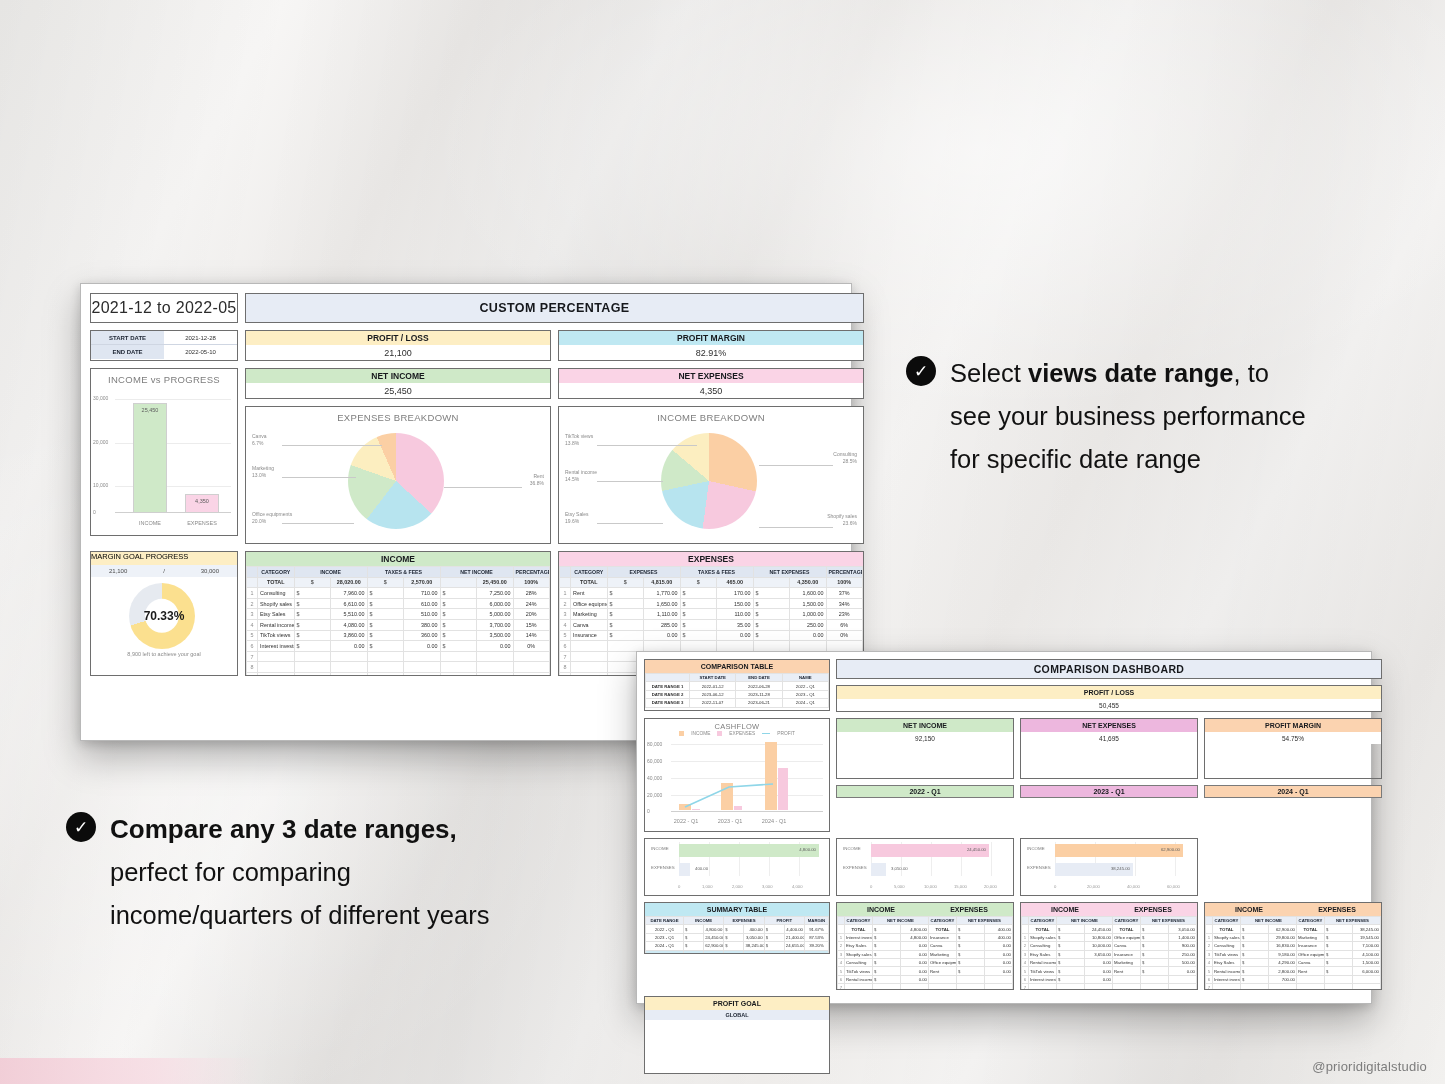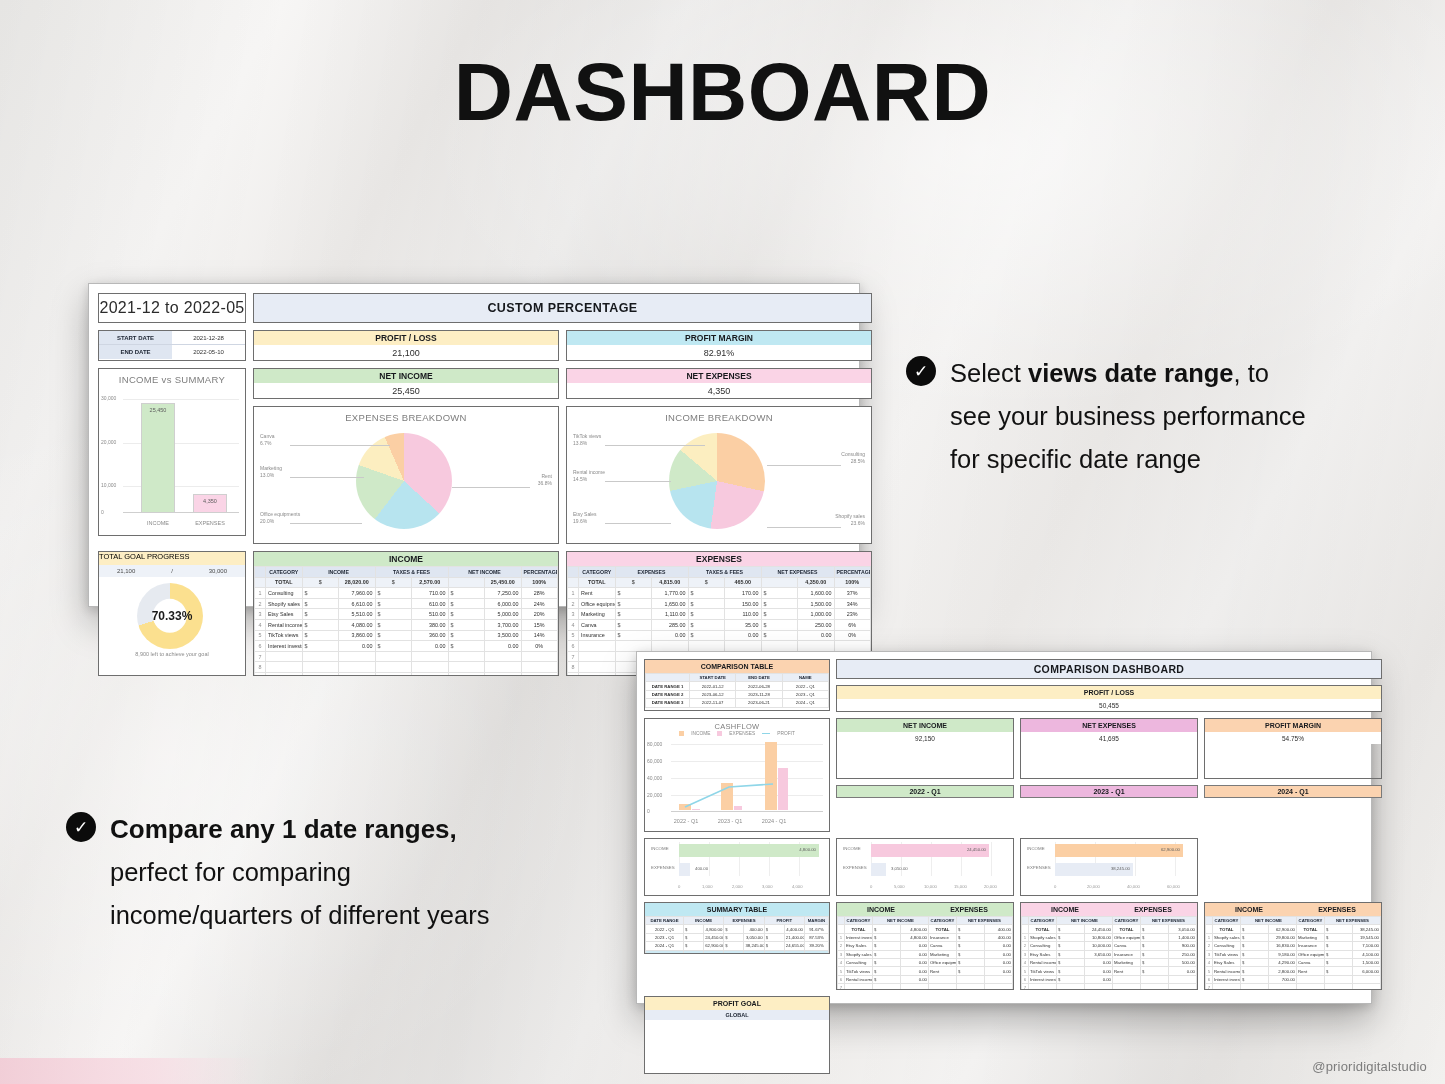--- a/index.html
+++ b/index.html
@@ -52,21 +52,21 @@
     position: absolute; right: 18px; bottom: 10px;
     font-size: 13px; color: #7c7c7c; letter-spacing: .2px;
   }
 
   
   .sheet {
     position: absolute; background: #fff;
     box-shadow: 0 16px 34px rgba(0,0,0,.28), 0 3px 10px rgba(0,0,0,.16);
     border: 1px solid #b8b8b8;
   }
-  #sheet-custom { left: 88px; top: 283px; width: 772px; height: 324px; padding: 9px; }
+  #sheet-custom { left: 80px; top: 283px; width: 772px; height: 458px; padding: 9px; }
   #sheet-compare { left: 636px; top: 651px; width: 736px; height: 353px; padding: 7px; }
 
   .cell { border: 1px solid #7a7a7a; background: #fff; }
 
   
   #sheet-custom .grid { display: grid; grid-template-columns: 148px 306px 306px; gap: 7px; }
 
   .daterange-box {
     grid-column: 1; height: 30px; border: 1px solid #6e6e6e; background: #fff;
     display: flex; align-items: center; justify-content: center;
@@ -174,36 +174,35 @@
   .legend i { display: inline-block; width: 5px; height: 5px; font-style: normal; }
   .legend .ln { width: 8px; height: 1.5px; background: #8fd6e8; }
 </style>
 </head>
 <body>
 
 <div class="sheen"></div>
 <div class="pinkstrip"></div>
 
 <div class="heading">
-  <div class="l2">DASHBOARD</div>
 </div>
 
 <div class="callout" id="callout-1">
   <div class="chk">✓</div>
   <div class="txt">
     <span>Select </span><b>views date range</b><span>, to</span><br>
     <span>see your business performance</span><br>
     <span>for specific date range</span>
   </div>
 </div>
 
 <div class="callout" id="callout-2">
   <div class="chk">✓</div>
   <div class="txt">
-    <span class="lead">Compare any 1 date ranges,</span><br>
+    <span class="lead">Compare any 3 date ranges,</span><br>
     <span>perfect for comparing</span><br>
     <span>income/quarters of different years</span>
   </div>
 </div>
 
 <div class="watermark">@prioridigitalstudio</div>
 
 <div class="sheet" id="sheet-custom">
   <div class="grid">
     <div class="daterange-box">2021-12 to 2022-05</div>
@@ -222,21 +221,21 @@
     <div class="kpi">
       <div class="k-head k-yellow">PROFIT / LOSS</div>
       <div class="k-val">21,100</div>
     </div>
     <div class="kpi">
       <div class="k-head k-blue">PROFIT MARGIN</div>
       <div class="k-val">82.91%</div>
     </div>
 
     <div class="panel" style="grid-column:1; grid-row:3 / span 2; height:168px;">
-      <div class="chart-title">INCOME vs SUMMARY</div>
+      <div class="chart-title">INCOME vs PROGRESS</div>
       <div class="bars" style="position:relative;height:146px;">
         <div class="gl" style="top:14px;"></div>
           <div class="yl" style="top:10px;">30,000</div>
         <div class="gl" style="top:58px;"></div>
           <div class="yl" style="top:54px;">20,000</div>
         <div class="gl" style="top:101px;"></div>
           <div class="yl" style="top:97px;">10,000</div>
         <div class="axis-x"></div>
         <div class="yl" style="bottom:16px;">0</div>
         <div class="bar" style="left:42px;width:34px;height:110px;background:#cfe9c8;">
@@ -314,21 +313,21 @@
         </div>
         <div class="pleader" style="left:38px;top:22px;width:100px;"></div>
         <div class="plabel" style="left:6px;top:10px;">
           <span class="pl-n">TikTok views</span>
           <span>13.8%</span>
         </div>
       </div>
     </div>
 
     <div class="panel" style="grid-column:1;height:125px;">
-      <div class="k-head k-yellow" style="height:13px;font-size:7.5px;">TOTAL GOAL PROGRESS</div>
+      <div class="k-head k-yellow" style="height:13px;font-size:7.5px;">MARGIN GOAL PROGRESS</div>
       <div style="display:flex;height:12px;background:#eef2f8;align-items:center;justify-content:space-around;font-size:6px;color:#4a4a4a;">
         <span>21,100</span>
         <span>/</span>
         <span>30,000</span>
       </div>
       <div class="donut-wrap" style="height:82px;">
         <div class="donut" style="left:38px;top:6px;width:66px;height:66px;
              background:conic-gradient(#fbe08f 0 70.33%, #e6eaf0 70.33% 100%);"></div>
         <div class="donut-val" style="top:39px;">70.33%</div>
         <div class="goal-sub" style="position:absolute;bottom:2px;left:0;right:0;">8,900  left to achieve your goal</div>

